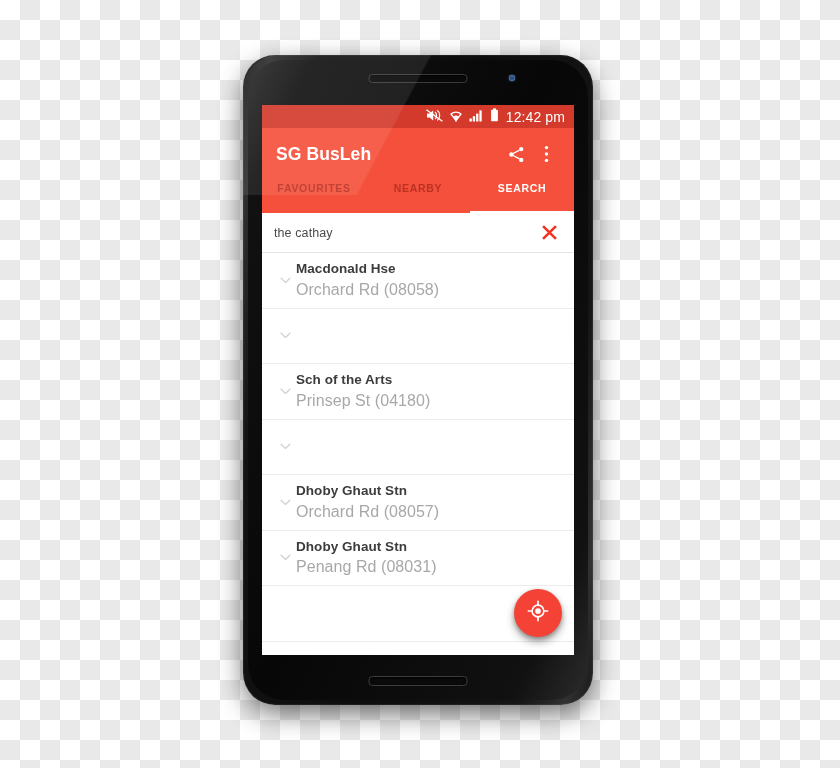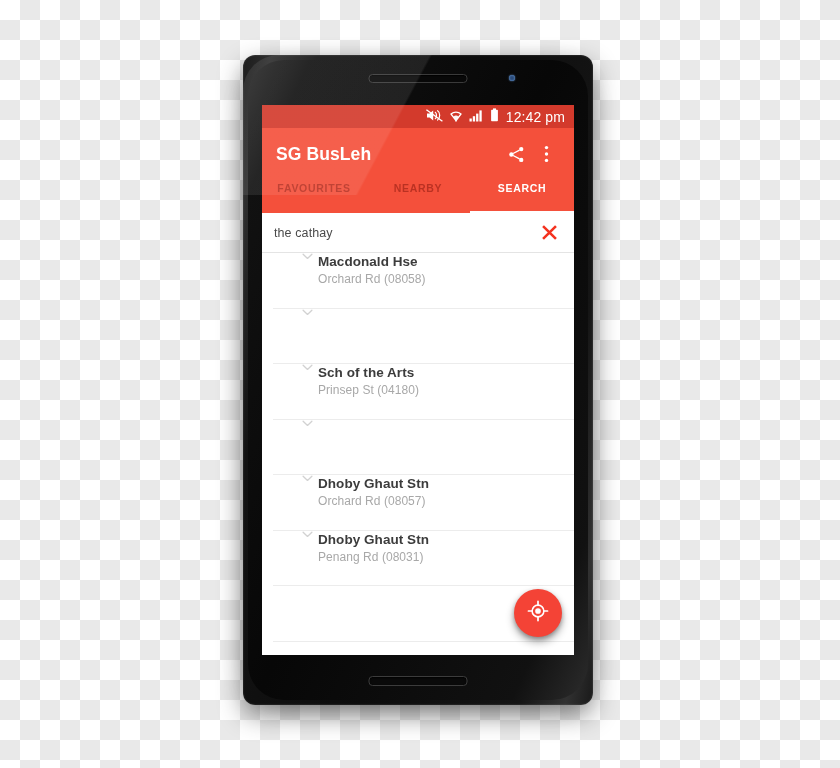--- a/index.html
+++ b/index.html
@@ -31,21 +31,21 @@
     background: rgba(0,0,0,0.30);
     filter: blur(14px);
     z-index: 1;
   }
   .phone {
     position: absolute;
     left: 243px;
     top: 55px;
     width: 350px;
     height: 650px;
-    border-radius: 12px;
+    border-radius: 32px;
     background: linear-gradient(100deg, #1b1b1b 0%, #2e2e2e 6%, #121212 16%, #0c0c0c 50%, #151515 84%, #313131 94%, #191919 100%);
     box-shadow: 0 10px 26px rgba(0,0,0,0.45), inset 0 0 2px rgba(255,255,255,0.25);
     z-index: 2;
   }
   .phone-inner {
     position: absolute;
     left: 5px;
     top: 5px;
     right: 5px;
     bottom: 5px;
@@ -210,41 +210,40 @@
     background: #ffffff;
     height: 402px;
     overflow: hidden;
     position: relative;
   }
   .list-item {
     height: 55.5px;
     box-sizing: border-box;
     border-bottom: 1px solid #ececec;
     display: flex;
-    align-items: flex-start;
-    padding-left: 23px;
-    margin-left: 11px;
+    align-items: center;
+    padding-left: 12px;
   }
   .item-chevron {
     width: 22px;
     display: flex;
     align-items: center;
     justify-content: center;
     flex-shrink: 0;
   }
   .item-texts { display: flex; flex-direction: column; justify-content: center; }
   .item-title {
     font-size: 13.5px;
     font-weight: bold;
     color: #3c3c3c;
     line-height: 1.35;
     letter-spacing: 0.05px;
   }
   .item-sub {
-    font-size: 12px;
+    font-size: 16px;
     color: #a8a8a8;
     line-height: 1.35;
     letter-spacing: 0.05px;
   }
 
   
   .fab {
     position: absolute;
     right: 12px;
     bottom: 18px;

